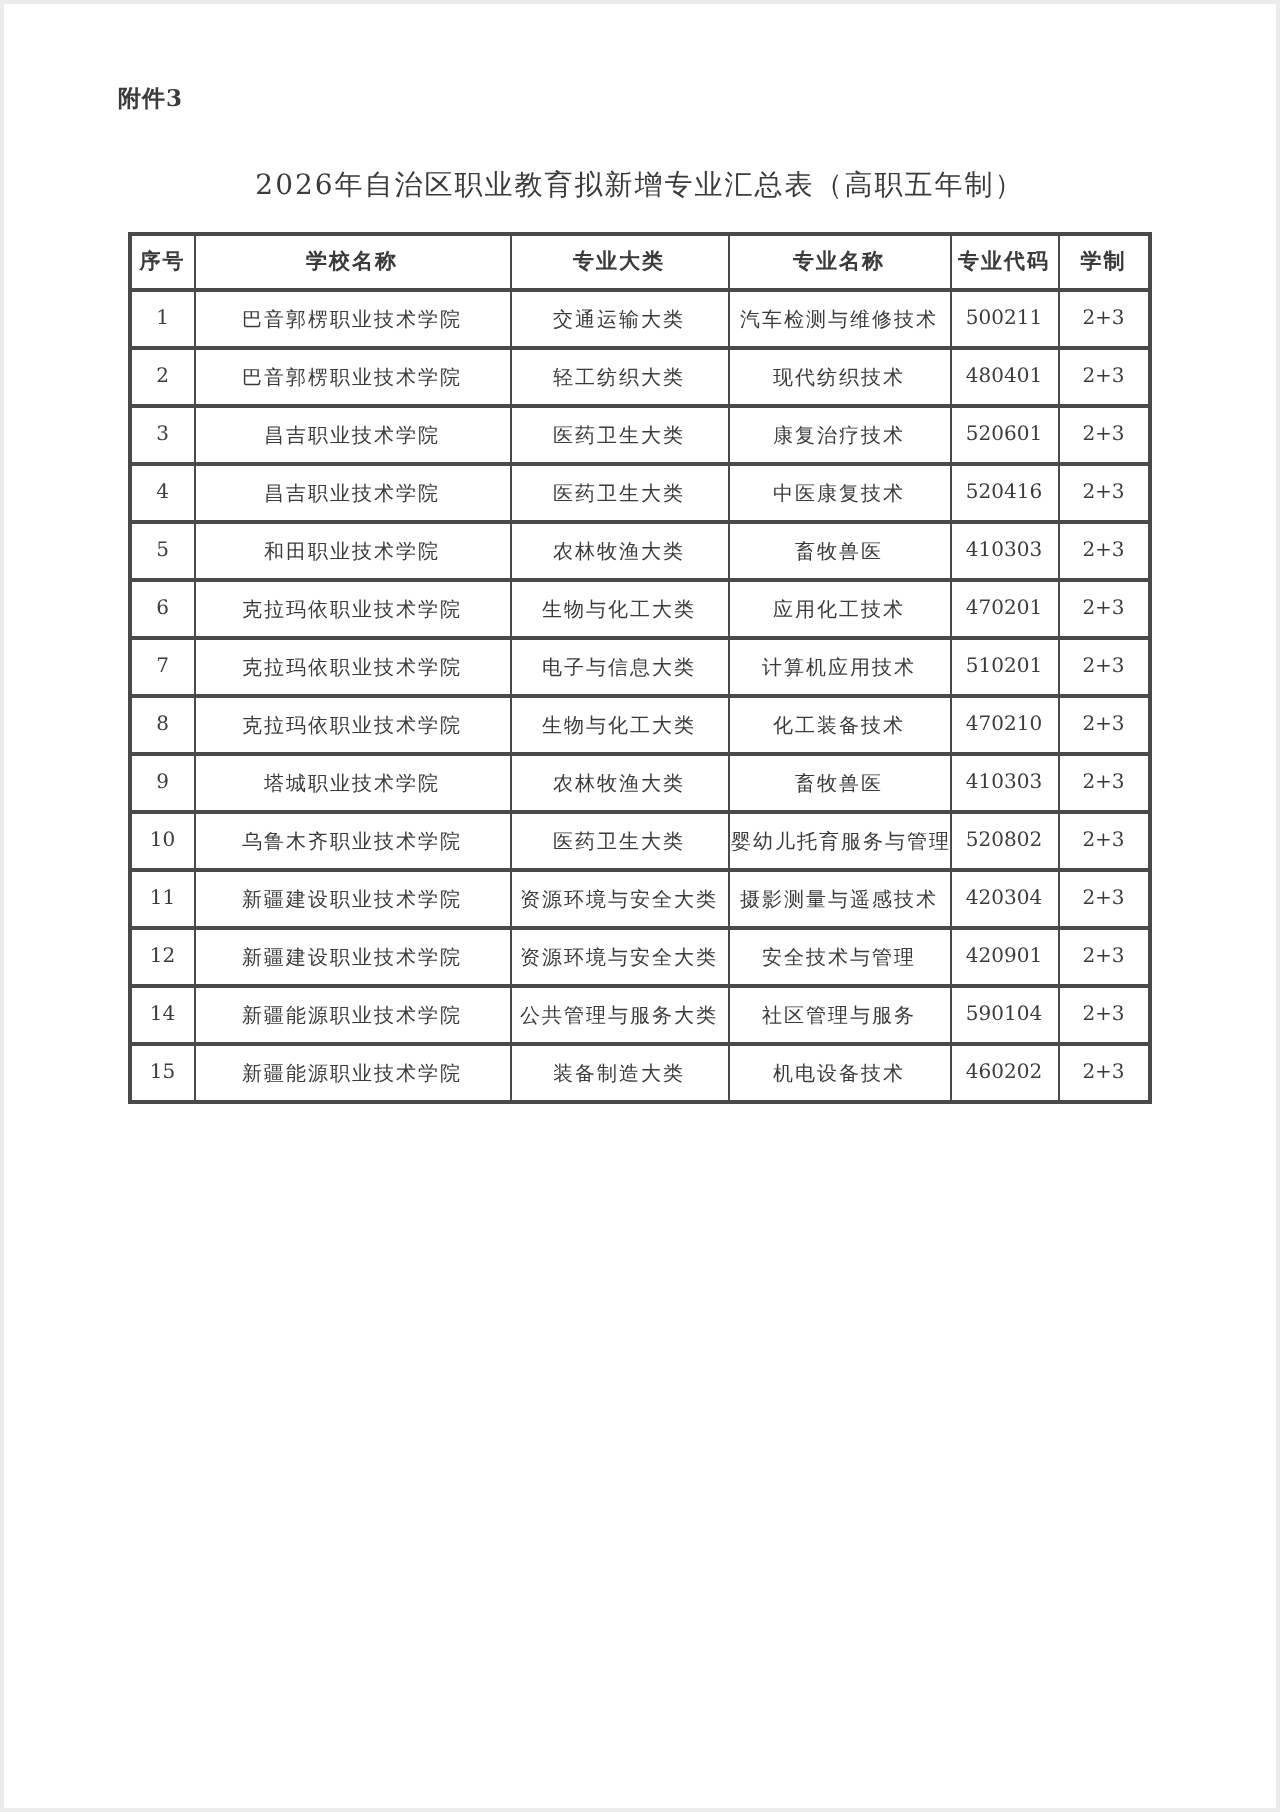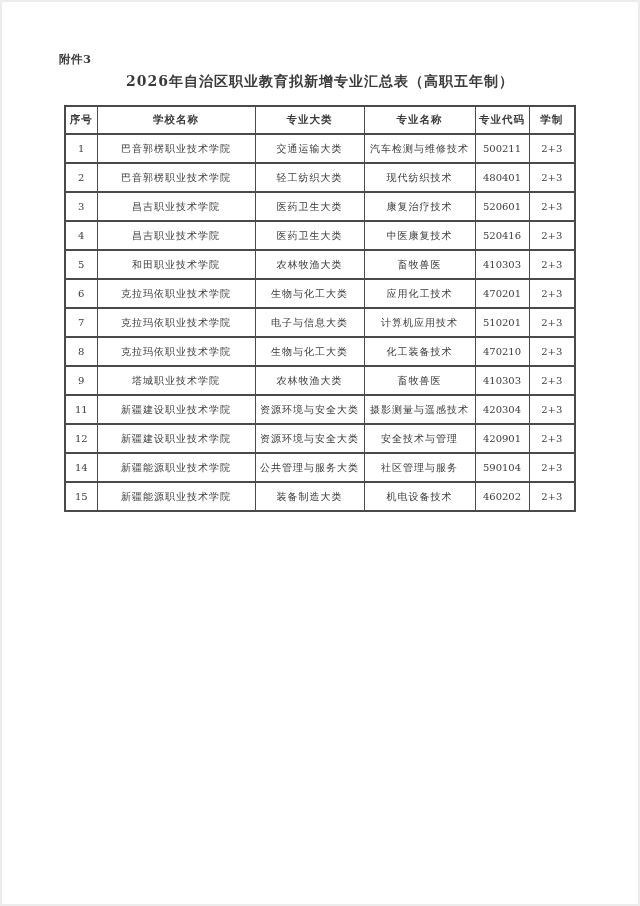--- a/index.html
+++ b/index.html
@@ -20,30 +20,30 @@
     position: relative;
     overflow: hidden;
   }
   .page {
     position: absolute;
     left: 2px; top: 2px;
     width: 636px; height: 902px;
     background: var(--page-bg);
   }
   .attachment {
-    margin: 50px 0 0 57px;
+    margin: 40px 0 0 57px;
     font-size: 11.5px;
     font-weight: bold;
     letter-spacing: 0.5px;
   }
   .title {
-    margin-top: 6px;
+    margin-top: 27px;
     text-align: center;
     font-size: 14px;
-    font-weight: bold;
+    font-weight: normal;
     letter-spacing: 1px;
   }
   table.majors {
     margin: 14px auto 0 auto;
     width: 510px;
     border-collapse: collapse;
     table-layout: fixed;
     border: 2px solid var(--border);
   }
   th, td {
@@ -160,20 +160,28 @@
         </tr>
         <tr>
           <td class="col0">9</td>
           <td class="col1">塔城职业技术学院</td>
           <td class="col2">农林牧渔大类</td>
           <td class="col3">畜牧兽医</td>
           <td class="col4">410303</td>
           <td class="col5">2+3</td>
         </tr>
         <tr>
+          <td class="col0">10</td>
+          <td class="col1">乌鲁木齐职业技术学院</td>
+          <td class="col2">医药卫生大类</td>
+          <td class="col3">婴幼儿托育服务与管理</td>
+          <td class="col4">520802</td>
+          <td class="col5">2+3</td>
+        </tr>
+        <tr>
           <td class="col0">11</td>
           <td class="col1">新疆建设职业技术学院</td>
           <td class="col2">资源环境与安全大类</td>
           <td class="col3">摄影测量与遥感技术</td>
           <td class="col4">420304</td>
           <td class="col5">2+3</td>
         </tr>
         <tr>
           <td class="col0">12</td>
           <td class="col1">新疆建设职业技术学院</td>

